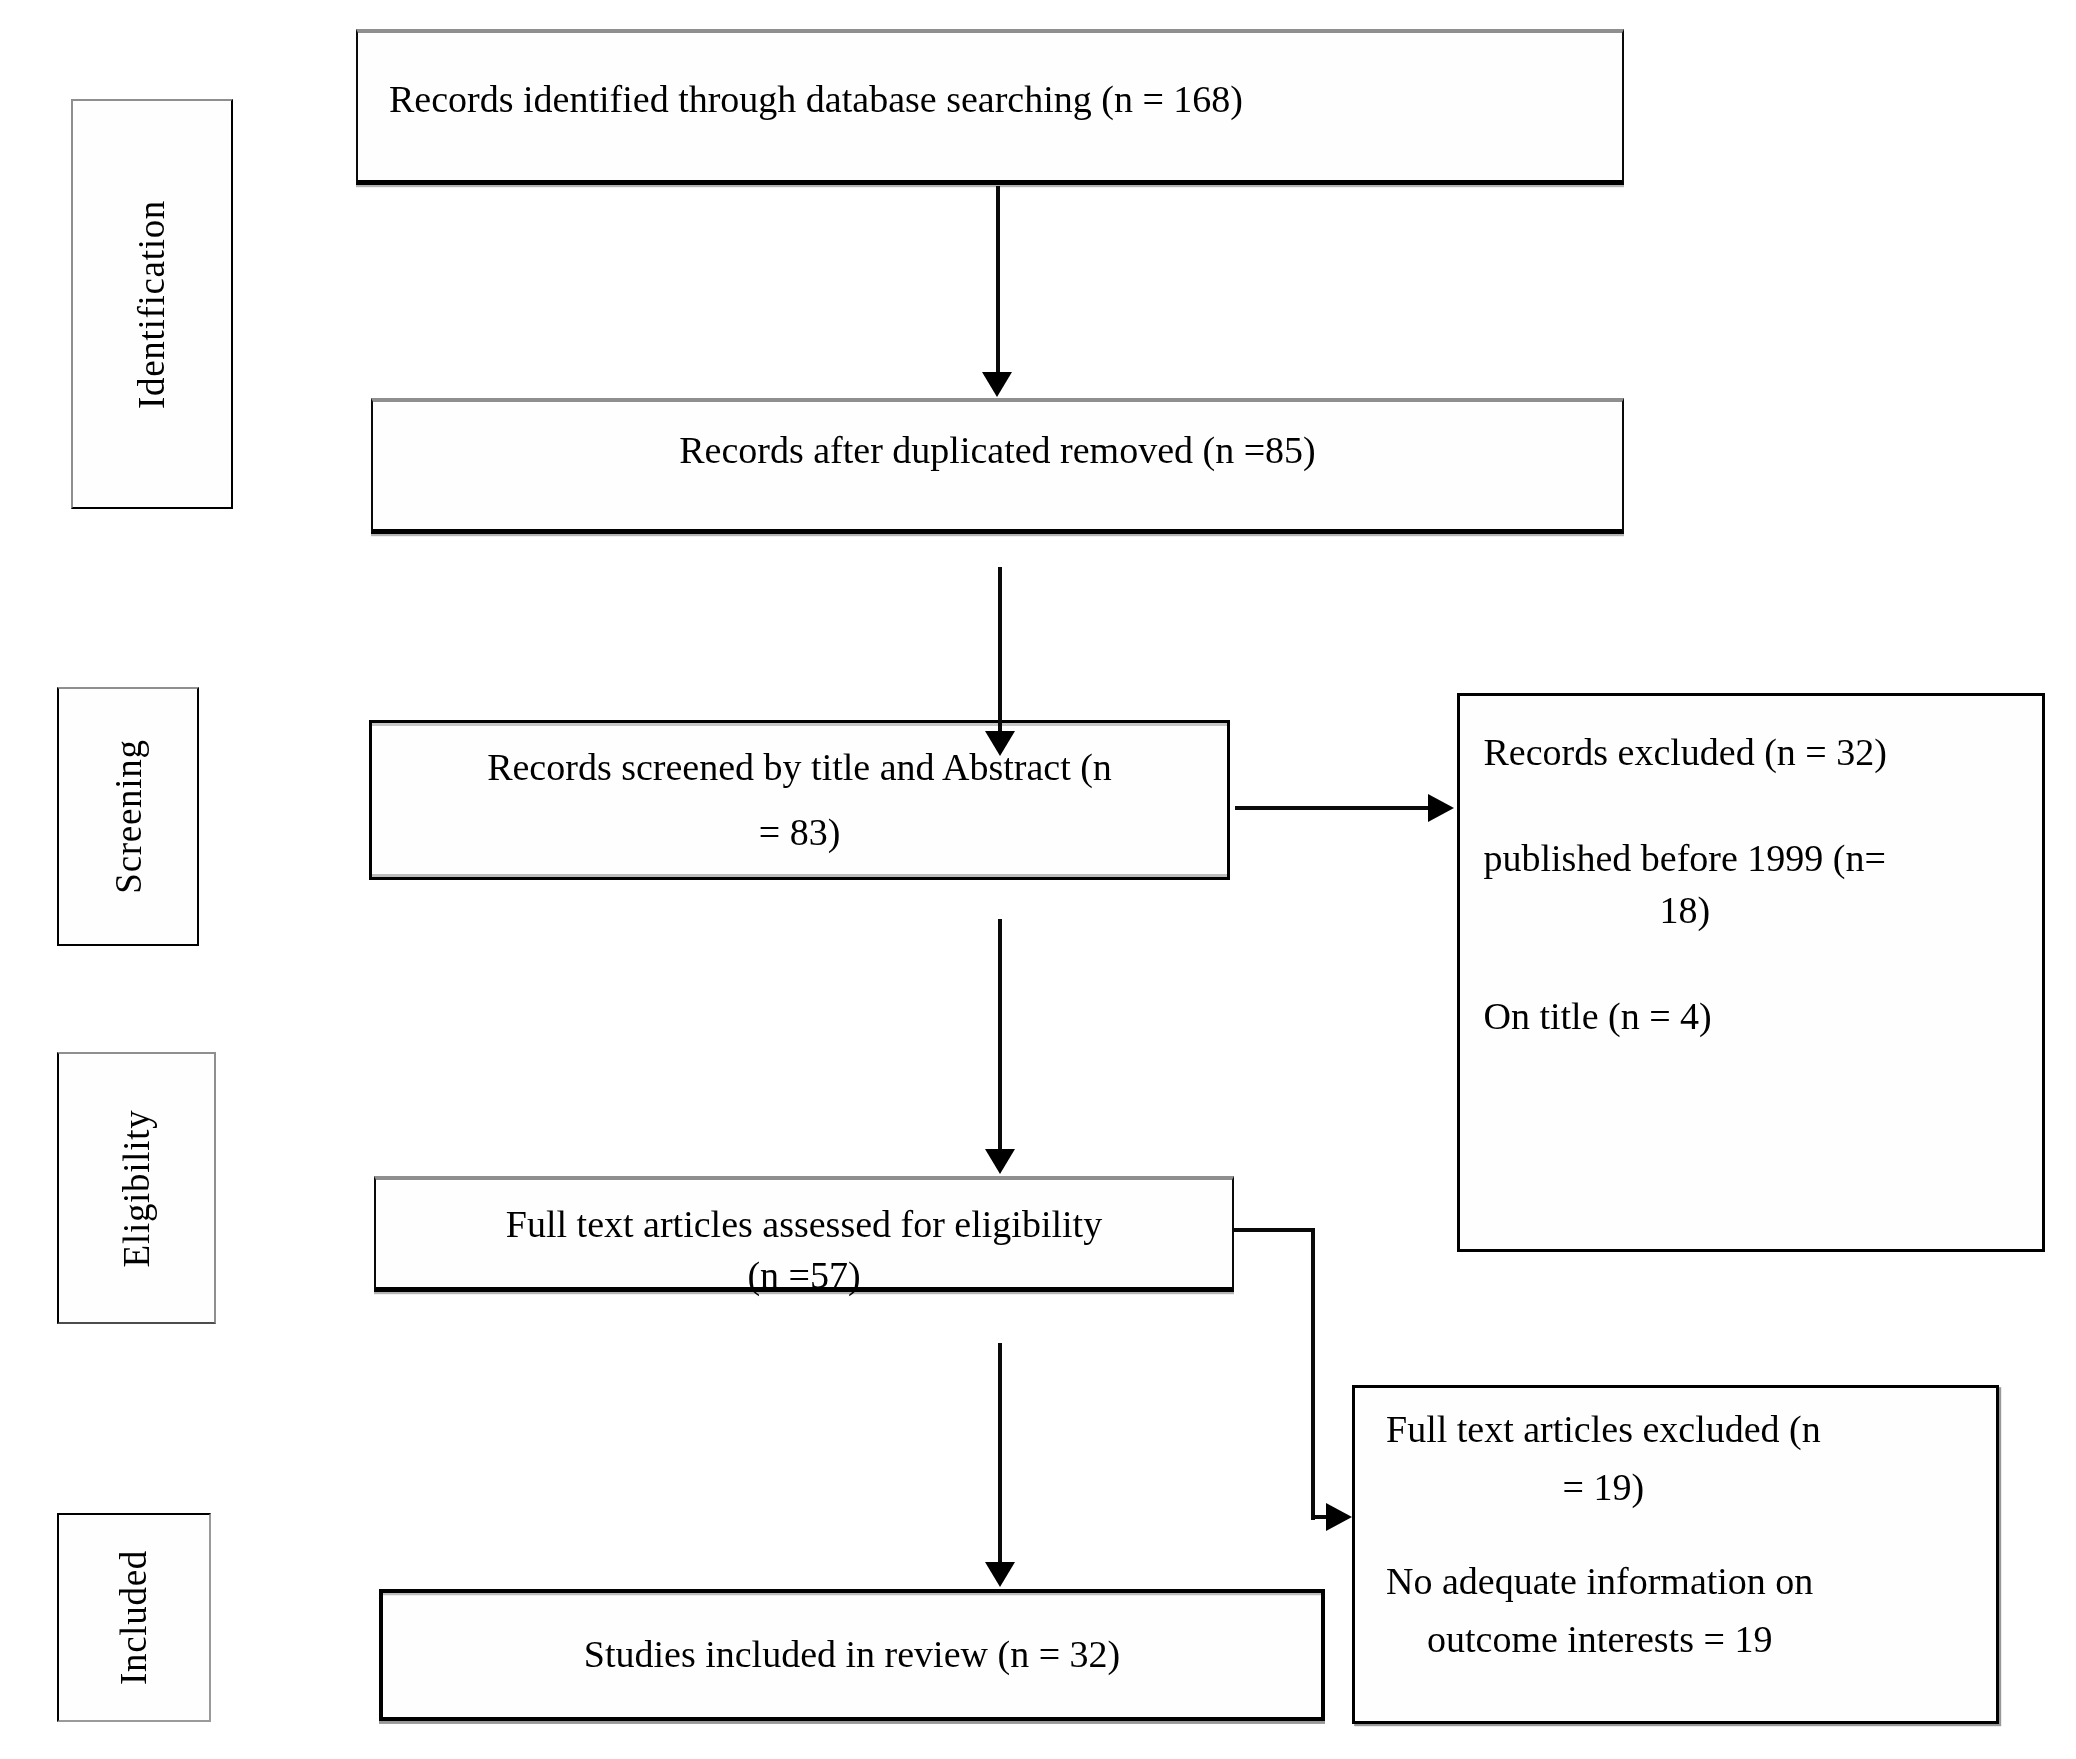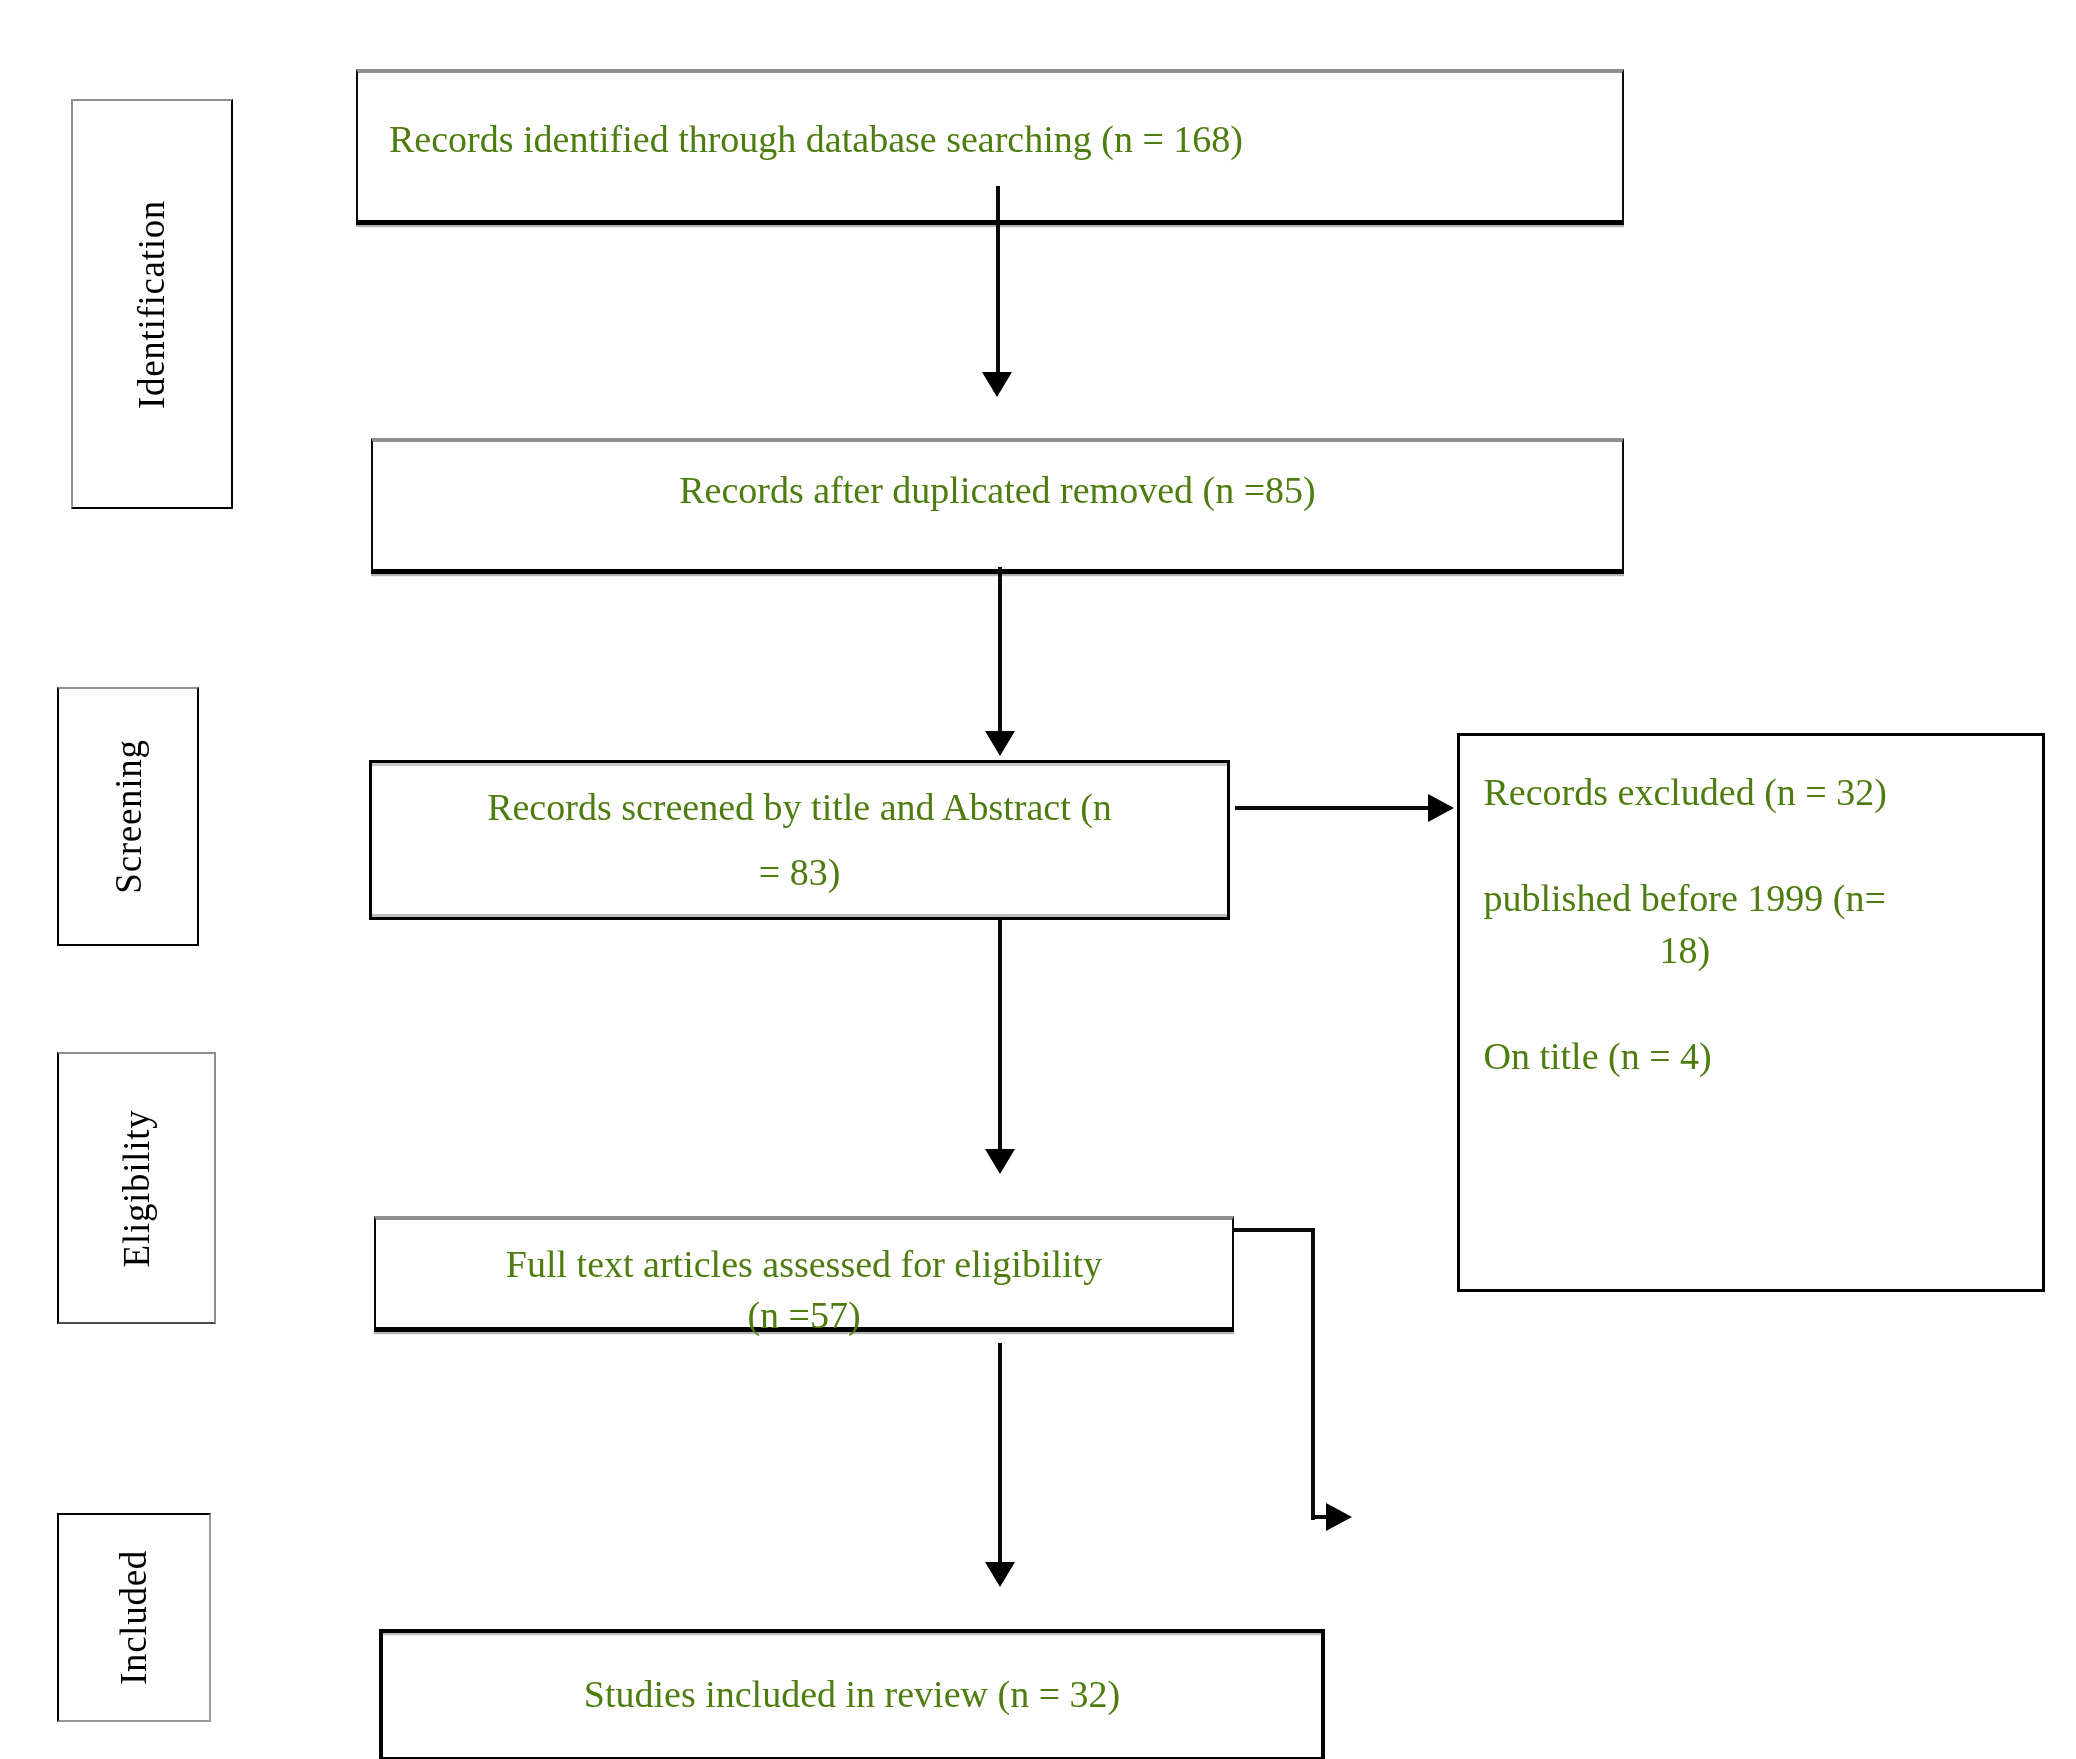--- a/index.html
+++ b/index.html
@@ -17,26 +17,25 @@
     overflow: hidden;
   }
   
   .flowbox {
     position: absolute;
     background: #fffefe;
     border: 2.9px solid #0a0a0a;
     box-sizing: border-box;
     font-size: 38px;
     line-height: 1.35;
-    color: #4d7c0f;
+    color: #000000;
     display: flex;
     align-items: center;
     justify-content: center;
     text-align: center;
-    margin-top: 40px;
   }
   .shade-top {
     border-top: 4.4px solid #8f8f8f;
     border-bottom: 5.1px solid #000000;
     box-shadow: 0 2.2px 0 rgba(140,140,140,0.65);
   }
   .inner-shade {
     border: 3.7px solid #000000;
     box-shadow: inset 0 2.9px 0 #c6c6c6, inset 0 -2.9px 0 #bdbdbd;
   }
@@ -146,20 +145,26 @@
     <span>Studies included in review (n = 32)</span>
   </div>
 
   <div class="flowbox rightbox" style="left:1457px; top:693px; width:588px; height:559px; padding:31px 14.7px 14.7px 23.5px;">
     <div class="excl-line">Records excluded (n = 32)</div>
     <div class="excl-line">published before 1999 (n=
 18)</div>
     <div class="excl-line">On title (n = 4)</div>
   </div>
 
+  <div class="flowbox rightbox" style="left:1352px; top:1385px; width:647px; height:339px; padding:11.8px 14.7px 14.7px 31px; box-shadow:2.2px 2.2px 0 #999999;">
+    <div class="fte-line">Full text articles excluded (n
+= 19)</div>
+    <div class="fte-line">No adequate information on
+outcome interests = 19</div>
+  </div>
 
   <div>
     <div class="shaft-v" style="left:996px; top:186px; height:190px;"></div>
     <div class="head-down" style="left:982px; top:372px;"></div>
   </div>
 
   <div>
     <div class="shaft-v" style="left:998px; top:567px; height:166px;"></div>
     <div class="head-down" style="left:985px; top:731px;"></div>
   </div>

